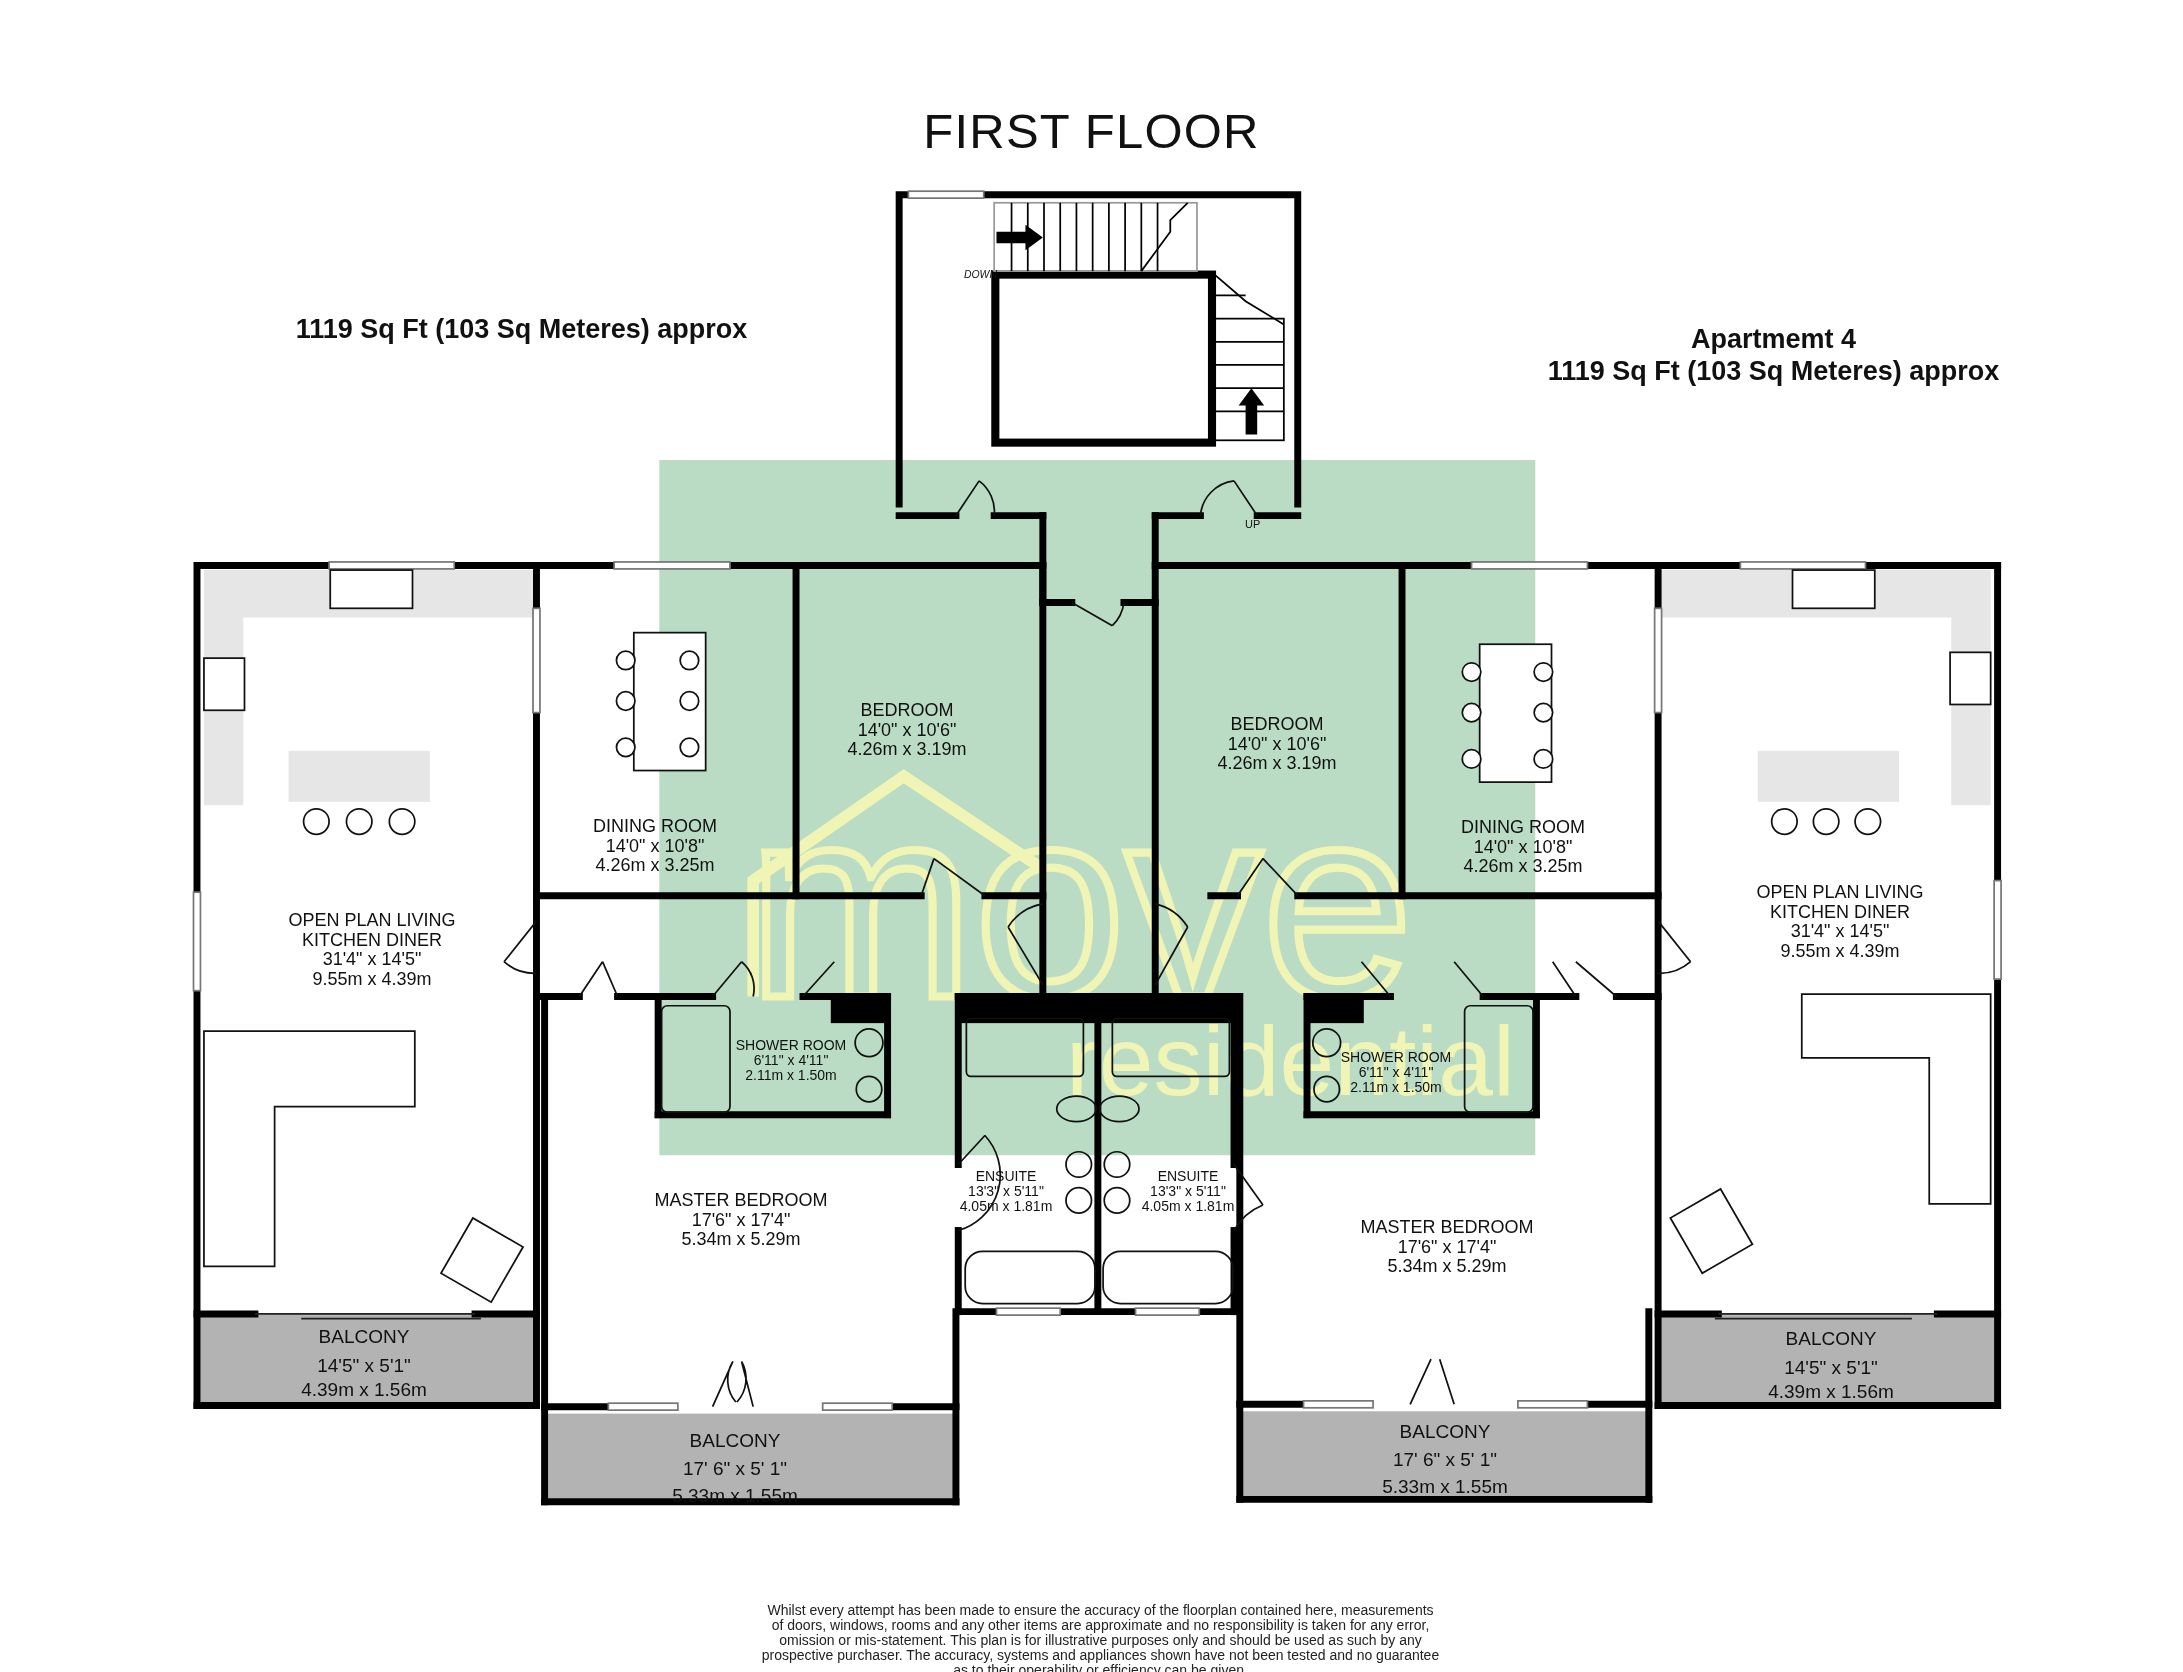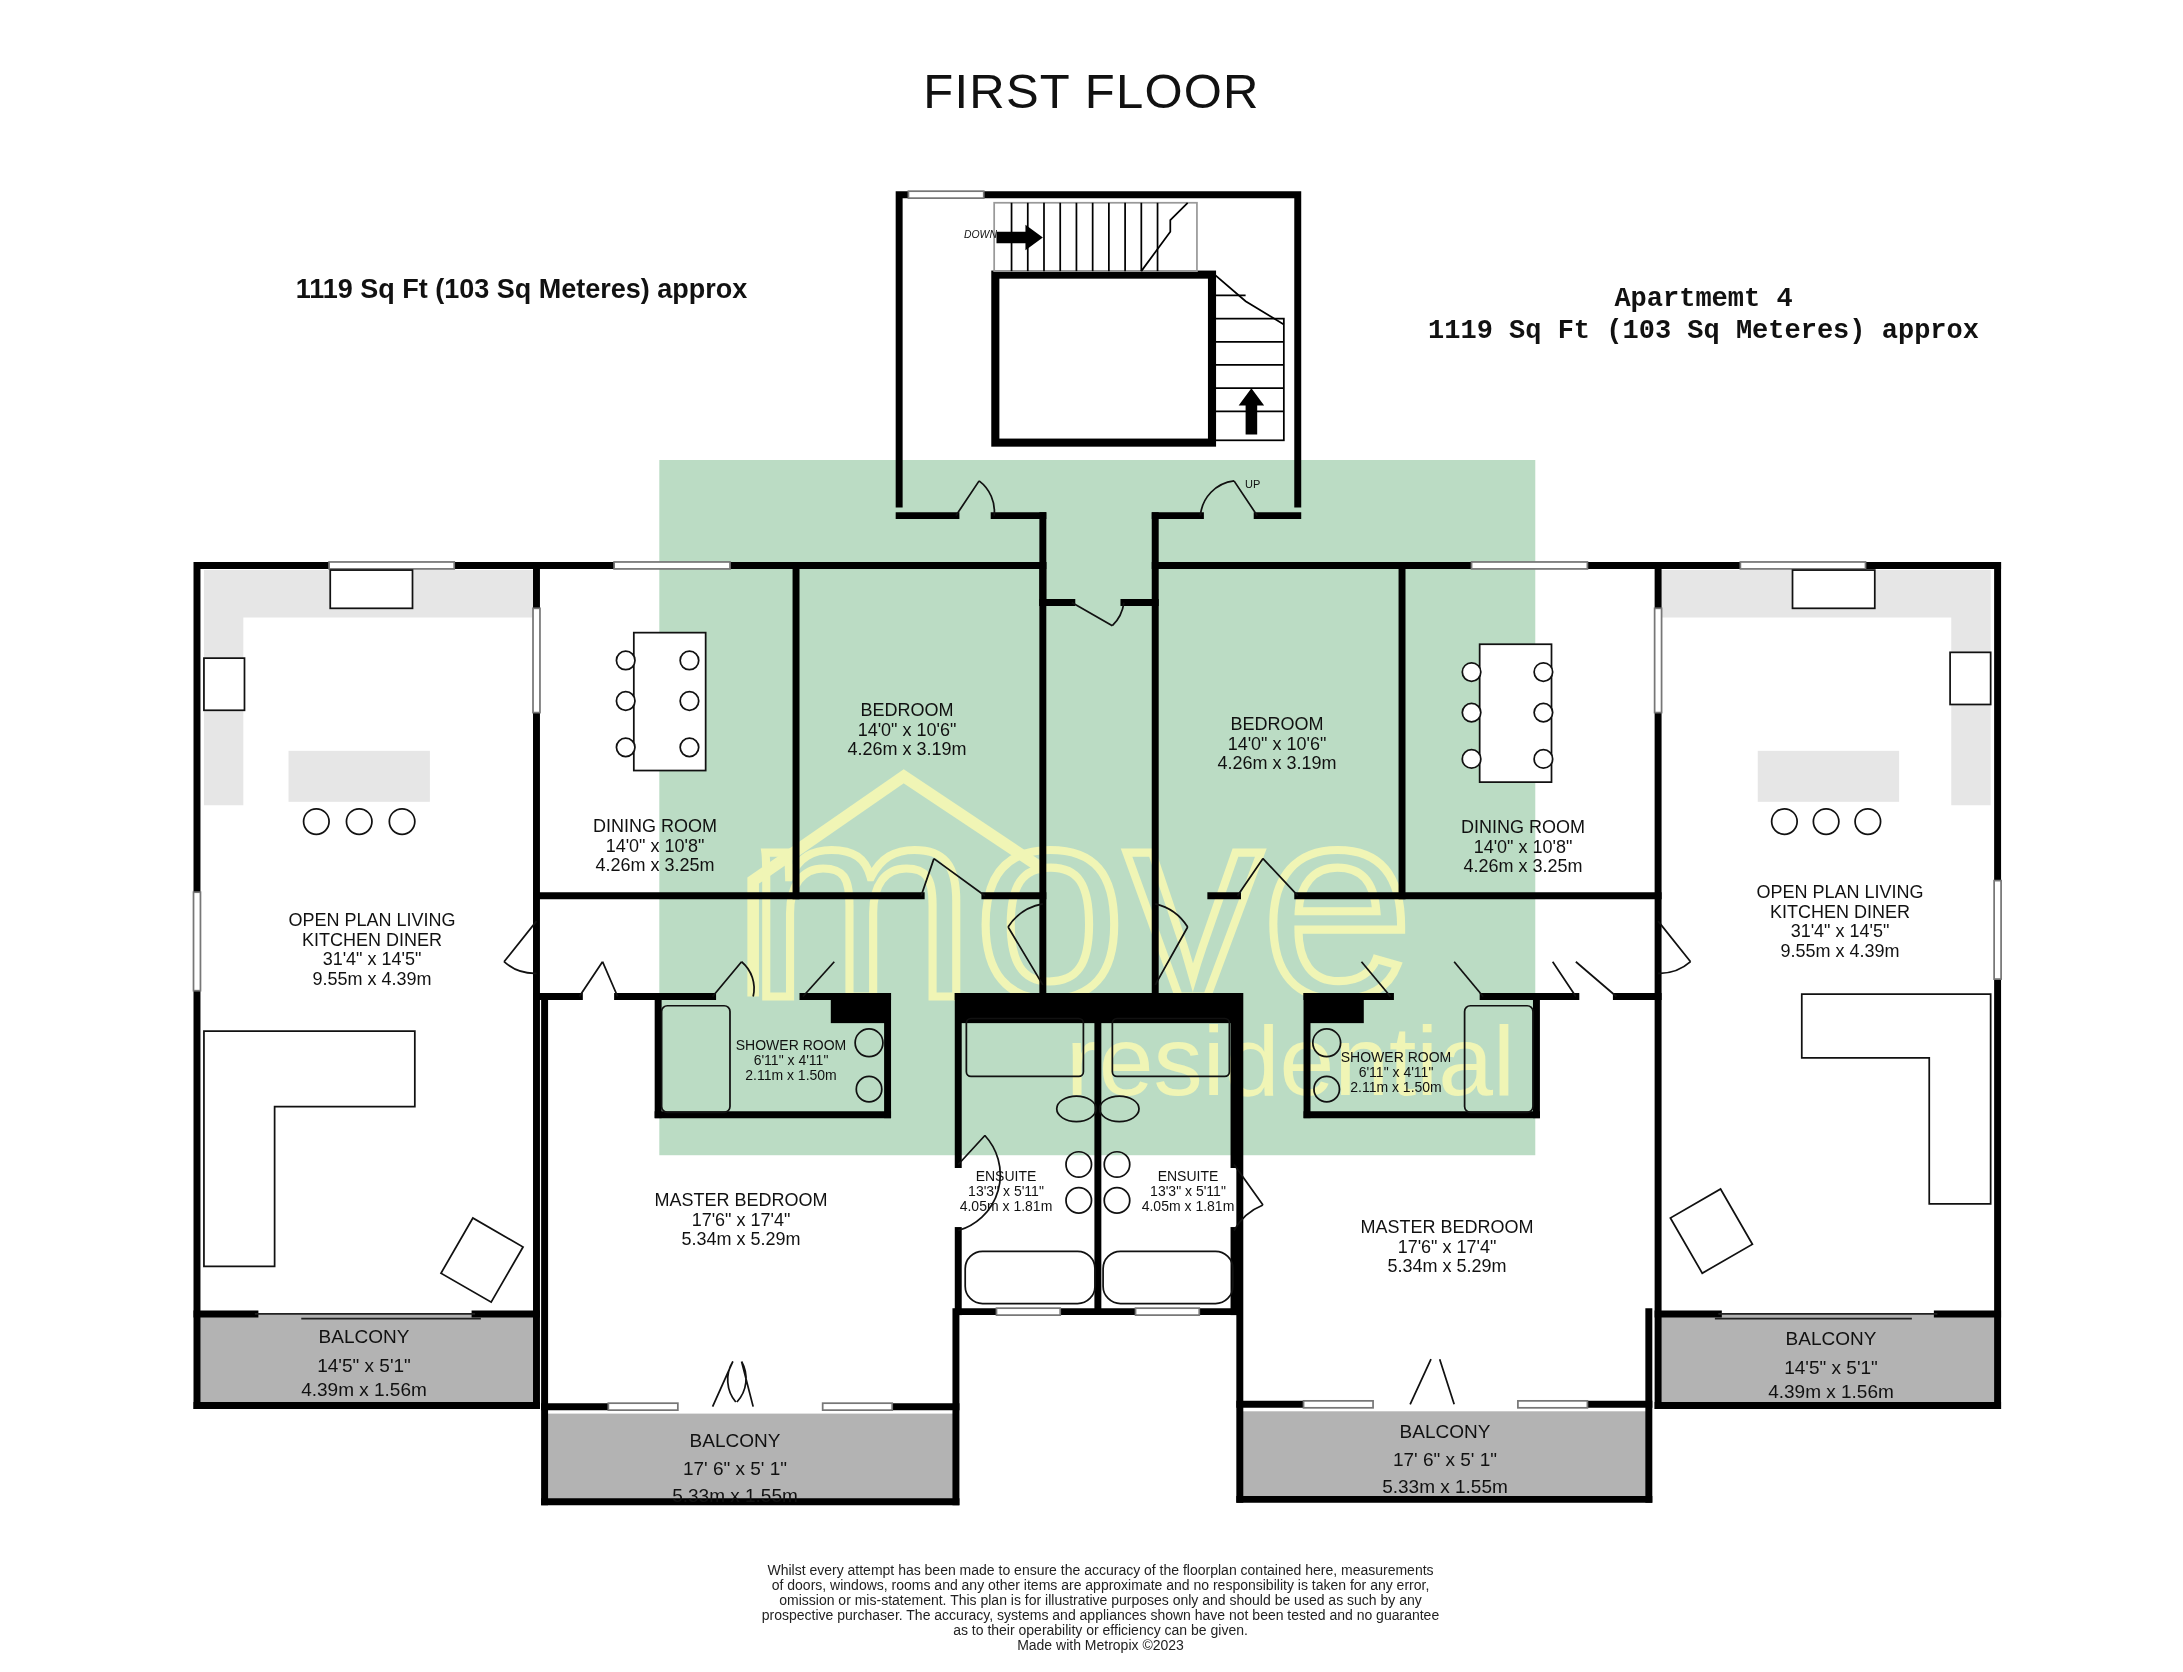--- a/index.html
+++ b/index.html
@@ -1,34 +1,34 @@
 <!DOCTYPE html>
 <html style="font-size:9.3px"><head>
 <meta charset="utf-8">
 <style>
   html, body { margin:0; padding:0; background:#ffffff; }
   body { width:2183px; height:1672px; position:relative; overflow:hidden; font-family:"Liberation Sans", sans-serif; color:#111; }
-  .abs { position:absolute; }
+  .abs { position:absolute;margin-top:40px; }
   .title { left:0; width:2183px; top:63px; text-align:center; font-size:49px; letter-spacing:1.2px; }
   .apt-label { text-align:center; font-weight:bold; font-size:27px; line-height:32px; }
   .room-label { position:absolute; text-align:center; font-size:18px; line-height:19.7px; color:#111; white-space:nowrap; transform:translateX(-50%); }
   .room-label.small { font-size:14px; line-height:15px; }
   .room-label.balc { font-size:19px; line-height:24px; }
   .disclaimer { left:695px; width:811px; top:1563px; text-align:center; font-size:14px; line-height:15px; color:#222; }
   svg.plan { position:absolute; left:0; top:0; }
 </style>
 </head>
 <body>
 
 <div class="abs title">FIRST FLOOR</div>
 
 <div class="abs apt-label" style="left:232px;width:579px;top:273px;">
   <div>1119 Sq Ft (103 Sq Meteres) approx</div>
 </div>
-<div class="abs apt-label" style="left:1414px;width:579px;top:283px;font-family:Liberation Mono, monospace;">
+<div class="abs apt-label" style="left:1484px;width:579px;top:283px;">
   <div>Apartmemt 4</div>
   <div>1119 Sq Ft (103 Sq Meteres) approx</div>
 </div>
 
 <svg class="plan" width="2183" height="1672" viewBox="0 0 3768 2886">
 
   <rect x="1138" y="794" width="1512" height="1200" fill="#bbdcc4"></rect>
 
   <g fill="none" stroke="#f3f7b5" stroke-width="20" opacity="0.95">
     <polyline points="1300,1720 1300,1520 1560,1340 1800,1500"></polyline>

